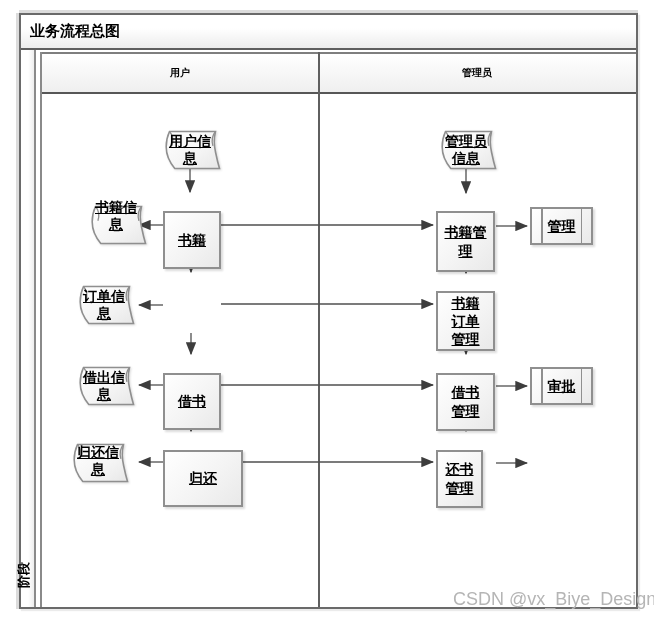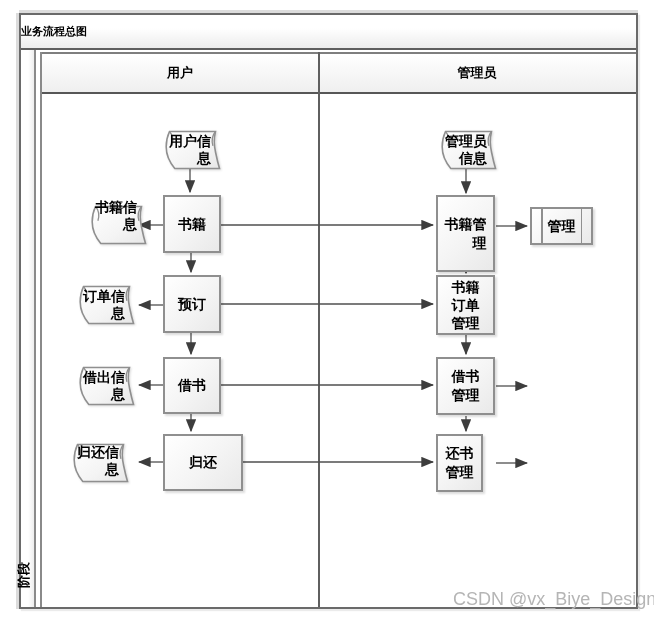--- a/index.html
+++ b/index.html
@@ -8,46 +8,46 @@
 
   
   .frame{position:absolute;left:19px;top:13px;width:619px;height:596px;
          border:2px solid #6a6a6a;box-sizing:border-box;background:#fff;
          box-shadow:-3px 0 0 #dcdcdc,0 -3px 0 #dcdcdc,2px 2px 1px rgba(0,0,0,.08);}
 
   
   .titlebar{position:absolute;left:21px;top:15px;width:615px;height:35px;box-sizing:border-box;
             border-bottom:2px solid #5e5e5e;background:linear-gradient(180deg,#ffffff 40%,#ececec 100%);
             display:flex;align-items:center;}
-  .titlebar span{font-size:11px;font-weight:bold;color:#000;}
+  .titlebar span{font-size:15px;font-weight:bold;color:#000;padding-left:9px;}
 
   
   .phase-strip{position:absolute;left:21px;top:50px;width:15px;height:557px;box-sizing:border-box;
                border-right:2px solid #8a8a8a;background:linear-gradient(90deg,#ffffff 55%,#ededed 100%);}
   .phase-label{position:absolute;left:9px;top:560px;width:30px;height:30px;display:flex;align-items:center;justify-content:center;
                transform:rotate(-90deg);font-size:13px;font-weight:bold;color:#000;white-space:nowrap;}
 
   .lane-left-border{position:absolute;left:40px;top:52px;width:2px;height:555px;background:#8a8a8a;}
   .lane-divider{position:absolute;left:318px;top:52px;width:2px;height:555px;background:#5f5f5f;}
 
   
   .lane-header{position:absolute;left:42px;top:52px;width:594px;height:42px;box-sizing:border-box;
                border-top:2px solid #7e7e7e;border-bottom:2px solid #575757;
                background:linear-gradient(180deg,#ffffff 0%,#efefef 100%);}
   .lane-title{position:absolute;top:52px;height:42px;display:flex;align-items:center;justify-content:center;
-              font-size:13px;font-weight:bold;color:#000;}
+              font-size:10px;font-weight:bold;color:#000;}
   .lane-title.user{left:42px;width:276px;}
   .lane-title.admin{left:318px;width:318px;}
 
   
   .pbox{position:absolute;box-sizing:border-box;border:2px solid #8f8f8f;
         background:linear-gradient(135deg,#ffffff 0%,#f4f4f4 55%,#e9e9e9 100%);
         box-shadow:2px 2px 2px rgba(0,0,0,.14);
-        display:flex;align-items:center;justify-content:center;}
-  .lbl{white-space:pre-line;text-align:right;font-size:14px;line-height:1.35;font-weight:bold;color:#000;}
+        display:flex;align-items:center;justify-content:center;margin-top:16px;}
+  .lbl{white-space:pre-line;text-align:center;font-size:14px;line-height:1.35;font-weight:bold;color:#000;text-decoration:underline;}
 
   
   .sidebox{position:absolute;box-sizing:border-box;border:2px solid #8f8f8f;
            background:linear-gradient(135deg,#ffffff 0%,#f2f2f2 60%,#e9e9e9 100%);
            box-shadow:2px 2px 2px rgba(0,0,0,.14);
            display:flex;align-items:center;justify-content:center;}
   .sidebox .vline{position:absolute;top:0;bottom:0;width:1.5px;background:#8f8f8f;}
   .sidebox .vline.l{left:9px;}
   .sidebox .vline.r{right:9px;}
 
@@ -140,23 +140,20 @@
     <span class="lbl">书籍</span>
   </div>
   <div class="doc" style="left:85px;top:205px;width:62px;height:22px">
     <svg width="62" height="40" viewBox="0 0 62 40">
         <use href="#docshape"></use>
       </svg>
     <span class="lbl">书籍信
 息</span>
   </div>
 
-  <div class="pbox" style="left:163px;top:275px;width:58px;height:58px">
-    <span class="lbl">预订</span>
-  </div>
   <div class="doc" style="left:73px;top:285px;width:62px;height:40px">
     <svg width="62" height="40" viewBox="0 0 62 40">
         <use href="#docshape"></use>
       </svg>
     <span class="lbl">订单信
 息</span>
   </div>
 
   <div class="pbox" style="left:163px;top:357px;width:58px;height:57px">
     <span class="lbl">借书</span>
@@ -181,40 +178,45 @@
   </div>
 
   <div class="doc" style="left:435px;top:130px;width:62px;height:40px">
     <svg width="62" height="40" viewBox="0 0 62 40">
         <use href="#docshape"></use>
       </svg>
     <span class="lbl">管理员
 信息</span>
   </div>
 
-  <div class="pbox" style="left:436px;top:195px;width:59px;height:77px">
+  <div class="pbox" style="left:436px;top:195px;width:59px;height:61px">
     <span class="lbl">书籍管
 理</span>
   </div>
   <div class="sidebox" style="left:530px;top:207px;width:63px;height:38px">
     <i class="vline l"></i>
     <i class="vline r"></i>
     <span class="lbl">管理</span>
   </div>
 
   <div class="pbox" style="left:436px;top:275px;width:59px;height:60px">
     <span class="lbl" style="line-height:1.3">书籍
 订单
 管理</span>
   </div>
 
   <div class="pbox" style="left:436px;top:357px;width:59px;height:58px">
     <span class="lbl">借书
 管理</span>
   </div>
+  <div class="sidebox" style="left:530px;top:367px;width:63px;height:38px">
+    <i class="vline l"></i>
+    <i class="vline r"></i>
+    <span class="lbl">审批</span>
+  </div>
 
   <div class="pbox" style="left:436px;top:434px;width:47px;height:58px">
     <span class="lbl">还书
 管理</span>
   </div>
 
   <div class="watermark">CSDN @vx_Biye_Design</div>
 </div>
 
 </body></html>

